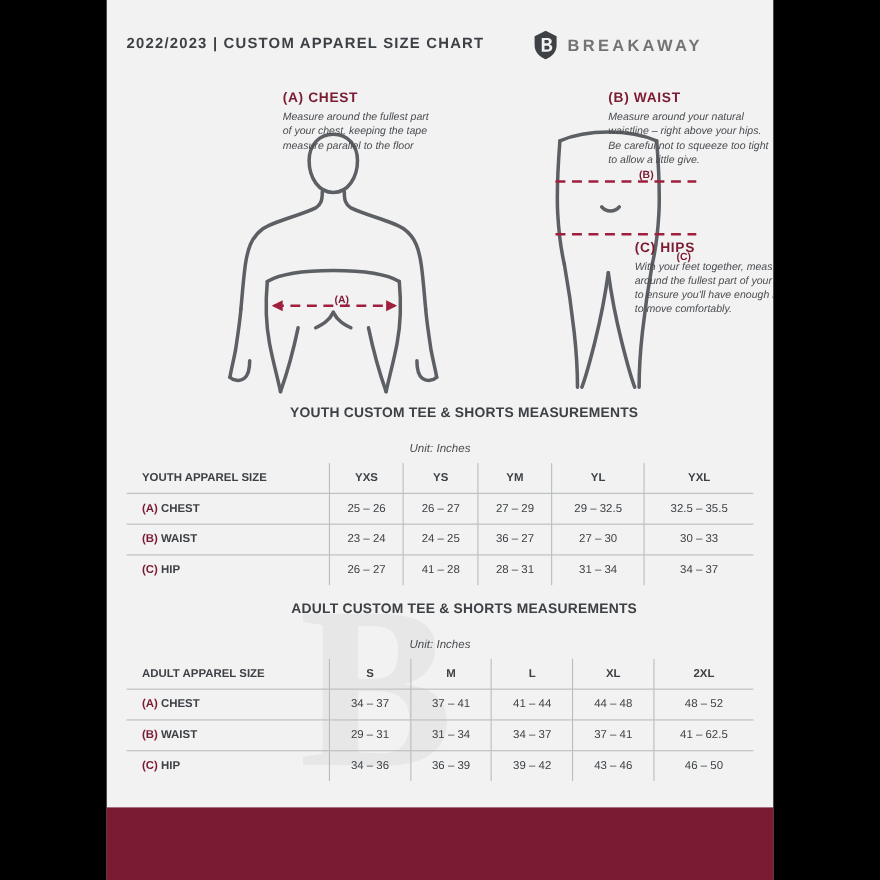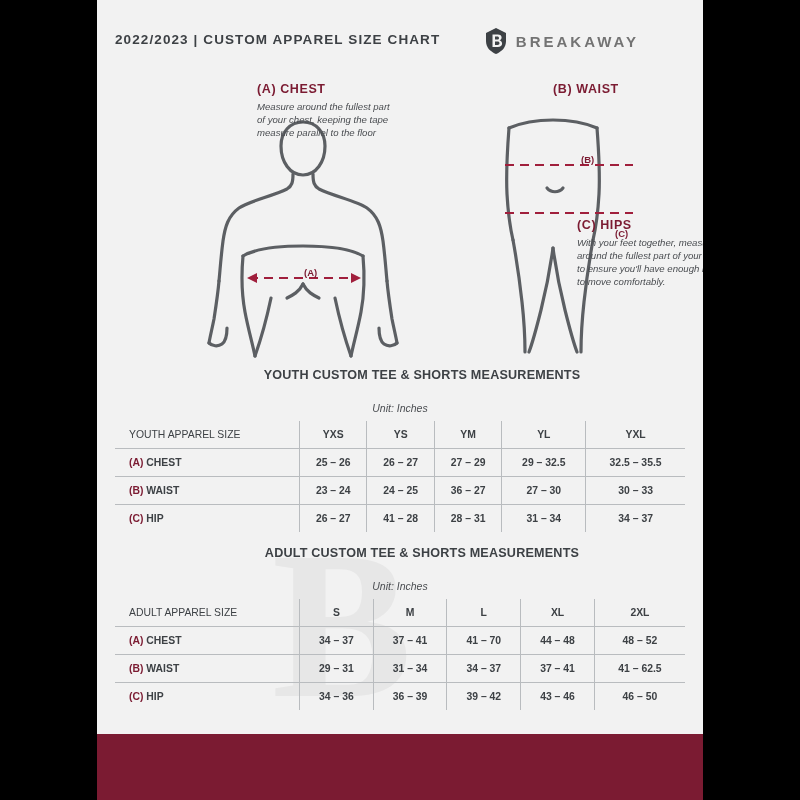--- a/index.html
+++ b/index.html
@@ -30,23 +30,23 @@
   .c-hips{left:456px;top:218px;width:150px;margin-left:24px;}
 
   
   .mlabel{position:absolute;font-size:9.5px;font-weight:bold;color:#7b1b32;font-family:"Liberation Sans",sans-serif;}
 
   
   .tbl-block{position:absolute;left:0;width:606px;}
   .tbl-title{text-align:center;font-size:12.6px;font-weight:bold;color:#3d4145;letter-spacing:.2px;margin-left:44px;}
   .tbl-unit{text-align:center;font-size:10.5px;font-style:italic;color:#4a4d51;margin-top:20px;margin-bottom:7px;}
   table{border-collapse:collapse;width:570px;margin:0 auto;}
-  th,td{border:1px solid #b9bcbf;font-size:10.4px;color:#3d4145;height:27px;padding:0;font-weight:bold;}
+  th,td{border:1px solid #b9bcbf;font-size:10.4px;color:#3d4145;height:27px;padding:0;}
   th.rowhead,td.rowhead{text-align:left;padding-left:14px;font-weight:bold;width:170px;border-left:none;}
-  th.rowhead{font-weight:normal;}
+  th.rowhead{font-weight:bold;}
   th{font-weight:bold;text-align:center;}
   td{text-align:center;}
   tr.hdr th{border-top:none;}
   tr.hdr th:first-child{border-left:none;}
   tr th:last-child,tr td:last-child{border-right:none;}
   tr.last td{border-bottom:none;}
   .lbl{color:#7b1b32;font-weight:bold;}
 
   .youth{top:368px;}
   .adult{top:546px;}
@@ -122,20 +122,21 @@
       <span class="mlabel" style="left:484px;top:84px;">(B)</span>
       <span class="mlabel" style="left:518px;top:158px;">(C)</span>
     </div>
 
     <div class="callout c-chest">
       <h3>(A) CHEST</h3>
       <p>Measure around the fullest part of your chest, keeping the tape measure parallel to the floor</p>
     </div>
     <div class="callout c-waist">
       <h3>(B) WAIST</h3>
+      <p>Measure around your natural waistline – right above your hips. Be careful not to squeeze too tight to allow a little give.</p>
     </div>
     <div class="callout c-hips">
       <h3>(C) HIPS</h3>
       <p>With your feet together, measure around the fullest part of your hips to ensure you'll have enough room to move comfortably.</p>
     </div>
 
     <div class="tbl-block youth">
       <div class="tbl-title">YOUTH CUSTOM TEE &amp; SHORTS MEASUREMENTS</div>
       <div class="tbl-unit">Unit: Inches</div>
       <table>
@@ -186,21 +187,21 @@
           <th>S</th>
           <th>M</th>
           <th>L</th>
           <th>XL</th>
           <th>2XL</th>
         </tr>
         <tr>
           <td class="rowhead"><span class="lbl">(A)</span> <span>CHEST</span></td>
           <td>34 – 37</td>
           <td>37 – 41</td>
-          <td>41 – 70</td>
+          <td>41 – 44</td>
           <td>44 – 48</td>
           <td>48 – 52</td>
         </tr>
         <tr>
           <td class="rowhead"><span class="lbl">(B)</span> <span>WAIST</span></td>
           <td>29 – 31</td>
           <td>31 – 34</td>
           <td>34 – 37</td>
           <td>37 – 41</td>
           <td>41 – 62.5</td>

